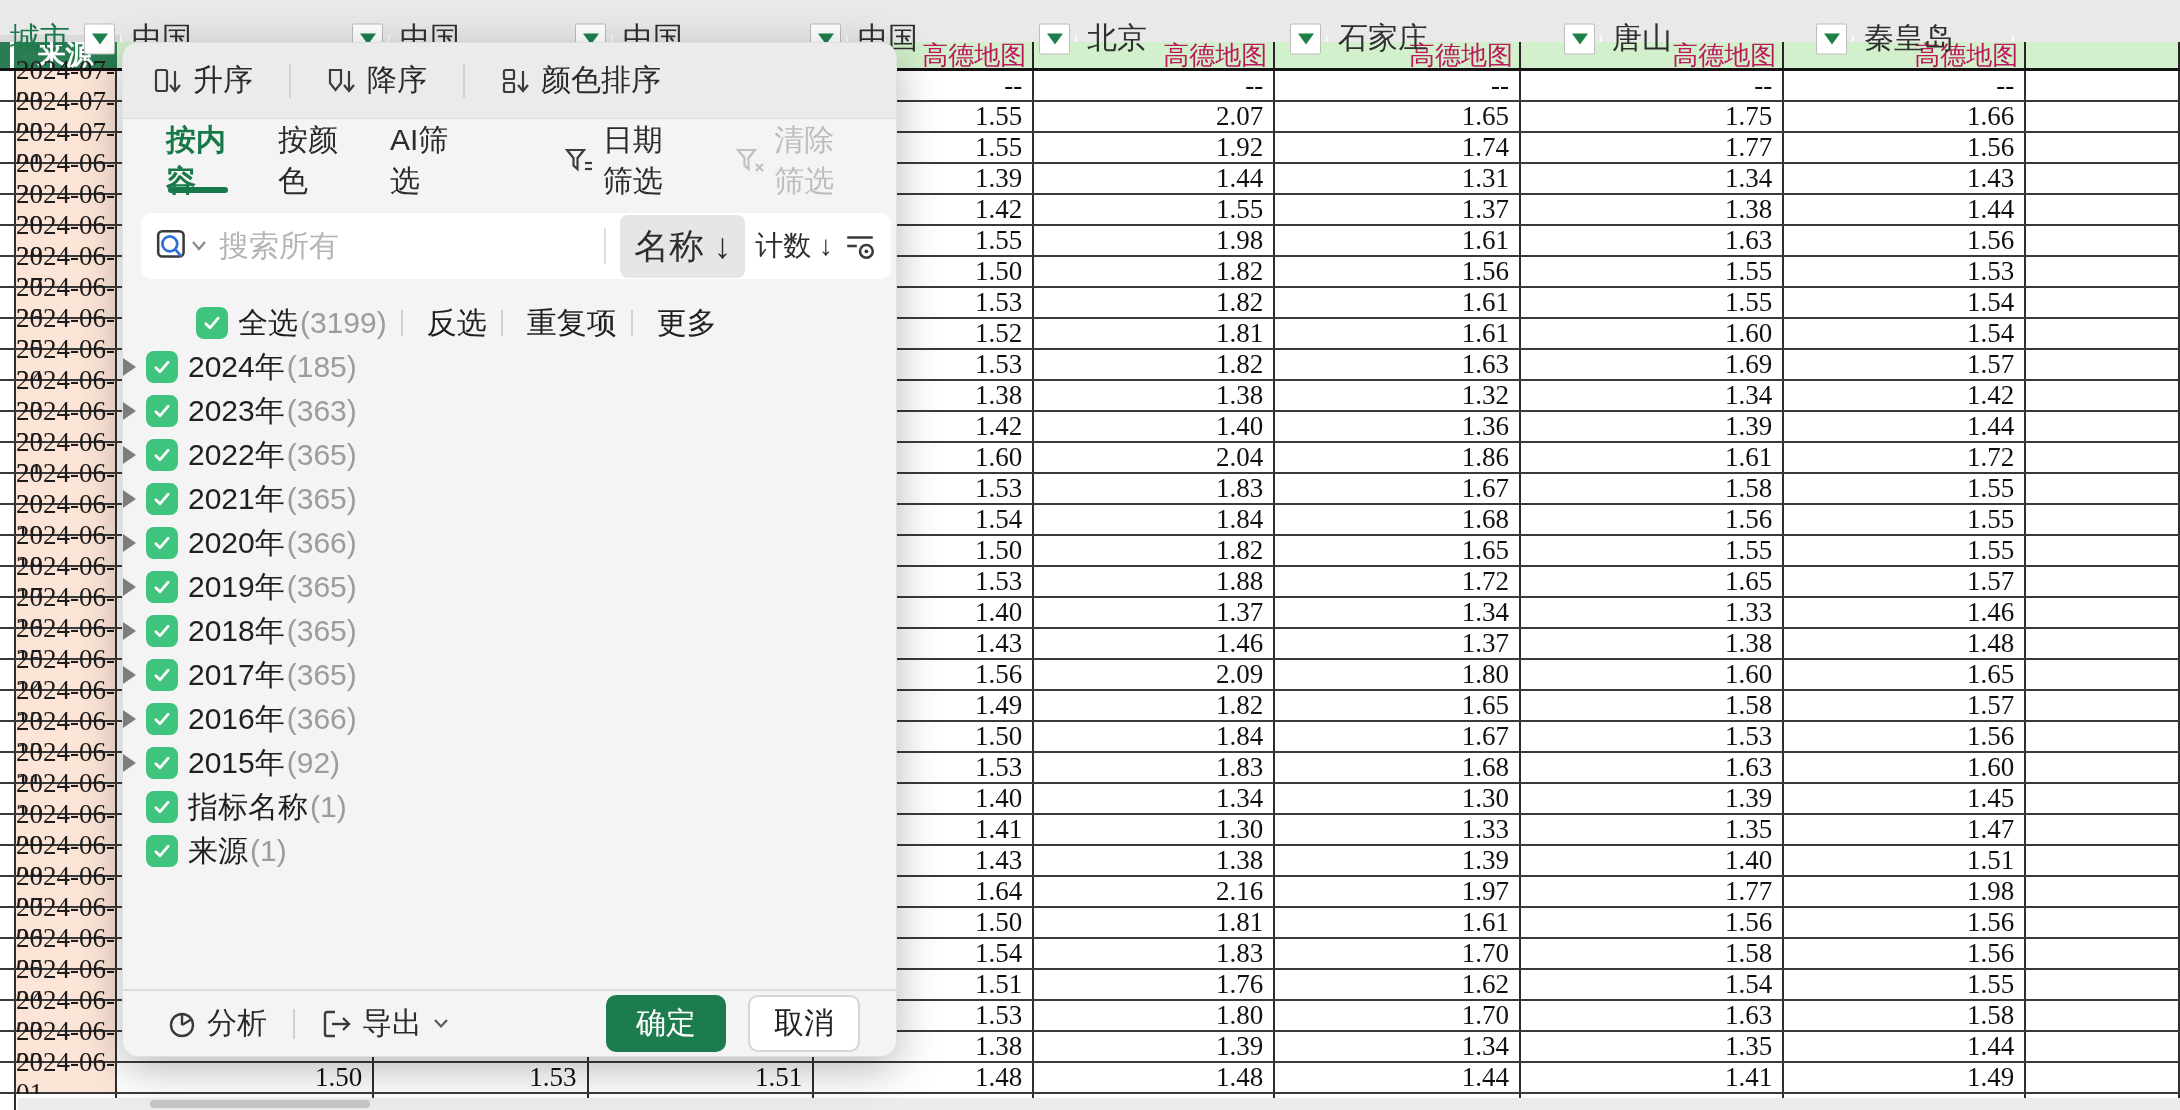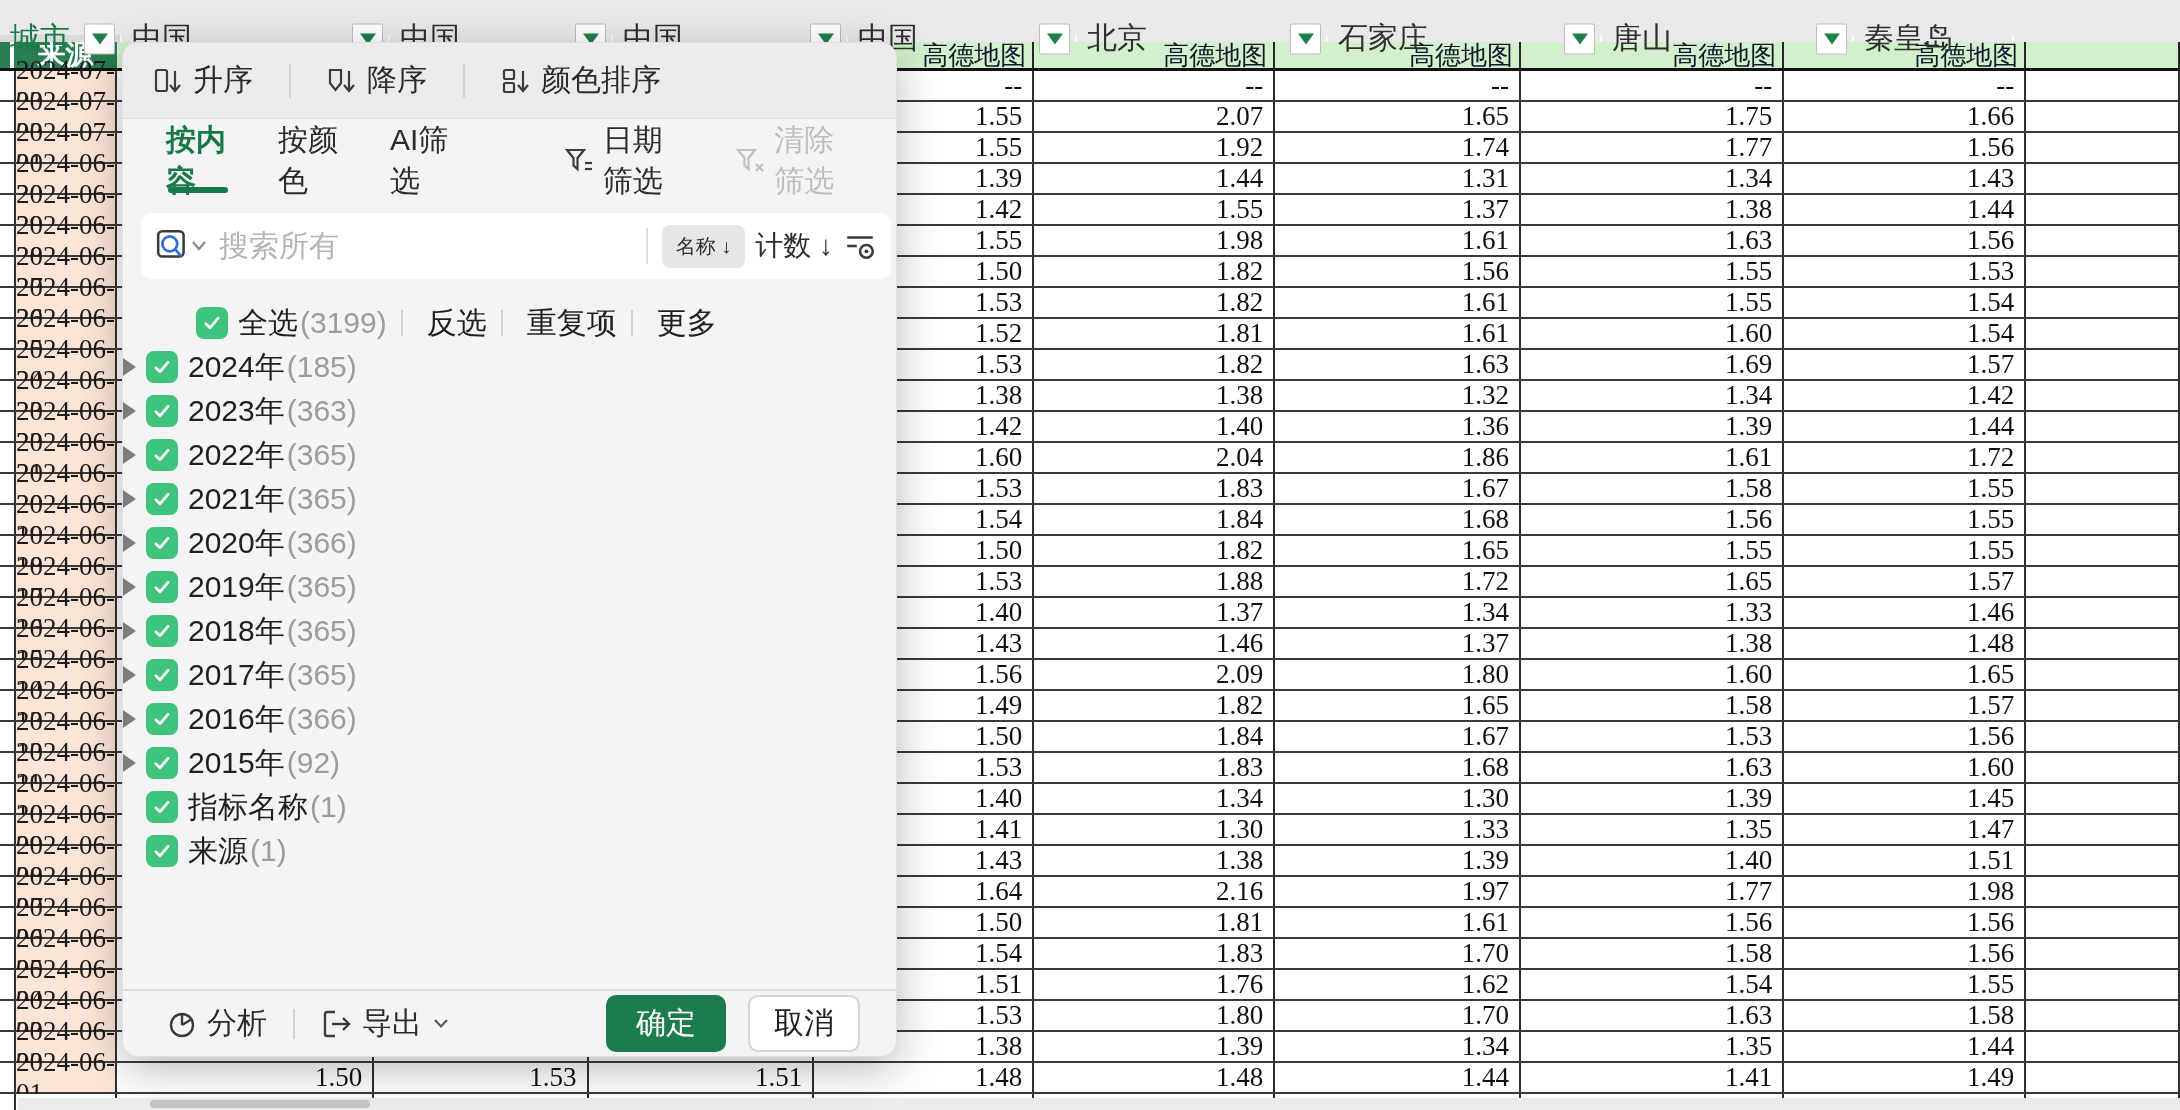--- a/index.html
+++ b/index.html
@@ -21,21 +21,21 @@
   .dd-tri{width:0;height:0;border-left:8px solid transparent;border-right:8px solid transparent;
           border-top:11px solid #1e8049;}
 
   .src-row{display:flex;height:29px;box-sizing:border-box;border-bottom:3px solid #141414;}
   .src-a{display:flex;box-sizing:border-box;}
   .src-sliver{width:14px;background:#2a7d52;border-right:4px solid #fff;box-sizing:border-box;}
   .src-main{flex:1;background:#2a7d52;color:#fff;display:flex;align-items:center;justify-content:center;
             font-family:"Liberation Serif",serif;font-weight:bold;font-size:28px;}
   .grn{background:#d2f0cb;display:flex;align-items:center;justify-content:flex-end;
        box-sizing:border-box;border-right:2px solid #262626;padding-right:6px;
-       font-family:"Liberation Serif",serif;font-size:26px;color:#0f172a;}
+       font-family:"Liberation Serif",serif;font-size:26px;color:#be185d;}
 
   .tbody{}
   .trow{display:flex;height:31px;box-sizing:border-box;border-bottom:2px solid #3a3a3a;}
   .cell{box-sizing:border-box;border-right:2px solid #2e2e2e;display:flex;align-items:center;}
   .acell{display:flex;border-right:2px solid #2e2e2e;box-sizing:border-box;}
   .sliver{width:16px;background:#fff;border-right:2px solid #2e2e2e;box-sizing:border-box;}
   .date-cell{flex:1;display:flex;align-items:center;justify-content:center;background:#fce4d6;
              font-family:"Liberation Serif",serif;font-size:27px;color:#1b1b1b;}
   .date-cell:empty{background:#fff;}
   .num{justify-content:flex-end;padding-right:10px;font-family:"Liberation Serif",serif;
@@ -63,21 +63,21 @@
   .tab.icon-tab{display:flex;align-items:center;gap:8px;}
   .tab.date-tab{margin-left:62px;}
   .tab.disabled{color:#bdbdbd;margin-left:10px;}
 
   .search-box{margin:10px 0 0 18px;width:750px;height:66px;background:#fff;border-radius:10px;
               display:flex;align-items:center;padding:0 14px;box-sizing:border-box;}
   .search-input{flex:1;border:none;outline:none;background:transparent;font-size:30px;
                 font-family:"Liberation Sans",sans-serif;color:#333;margin-left:10px;min-width:0;}
   .search-input::placeholder{color:#b5b5b5;}
   .sb-div{width:2px;height:36px;background:#dedede;margin:0 14px;}
-  .chip{background:#e6e6e6;border-radius:8px;padding:8px 14px;font-size:20px;color:#2e2e2e;
+  .chip{background:#e6e6e6;border-radius:8px;padding:8px 14px;font-size:35px;color:#2e2e2e;
         display:flex;align-items:center;white-space:nowrap;}
   .count-sort{padding:8px 10px;font-size:28px;color:#2e2e2e;white-space:nowrap;}
 
   .list{margin-top:22px;}
   .lrow{height:44px;display:flex;align-items:center;box-sizing:border-box;}
   .tri{width:0;height:0;border-top:9px solid transparent;border-bottom:9px solid transparent;
        border-left:13px solid #7d7d7d;margin-right:10px;flex:none;}
   .lrow[data-exp="0"] .tri{visibility:hidden;}
   .selall{padding-left:73px;}
   .cb{width:32px;height:32px;background:#3ec47c;border-radius:8px;display:flex;align-items:center;

